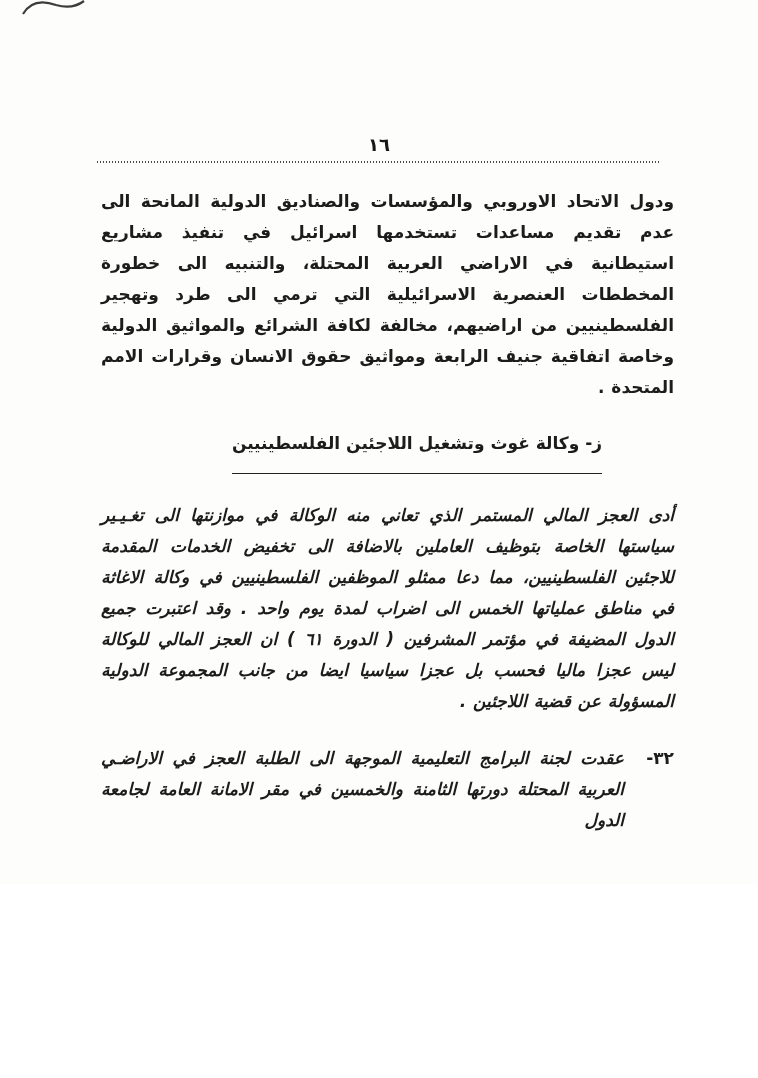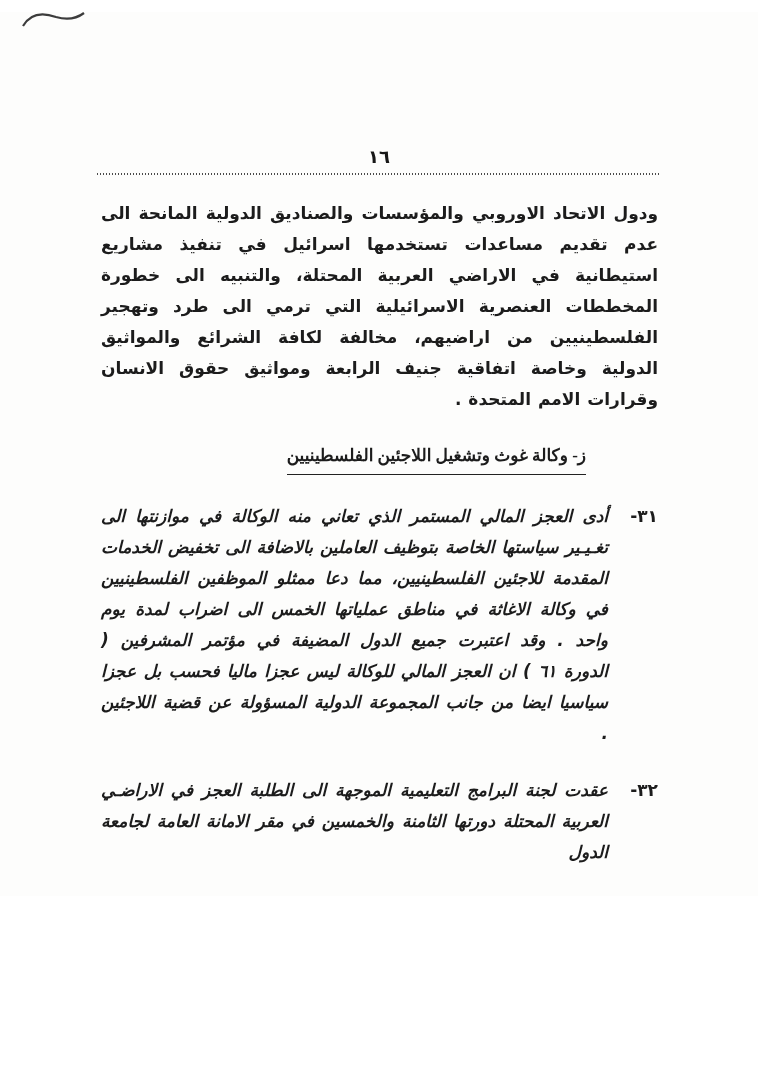--- a/index.html
+++ b/index.html
@@ -3,21 +3,21 @@
 <meta charset="utf-8">
 <style>
   * { margin: 0; padding: 0; box-sizing: border-box; }
   html, body { background: #ffffff; }
   body { font-family: "DejaVu Sans", sans-serif; }
 
   .page {
     position: relative;
     width: 758px;
     height: 884px;
-    margin: 12px auto;
+    margin: 0 auto;
     background: #fdfdfc;
     direction: rtl;
     color: #1c1c1c;
     overflow: hidden;
   }
 
   .corner-mark {
     position: absolute;
     top: -2px;
     left: 20px;
@@ -54,43 +54,42 @@
     position: absolute;
     top: 906px;
     left: 640px;
     width: 24px;
     transform: rotate(-18deg);
   }
 
   .content {
     position: absolute;
     top: 186px;
-    right: 100px;
+    right: 84px;
     left: 101px;
   }
 
   .para {
     font-size: 17px;
     font-weight: 600;
     line-height: 31px;
     text-align: justify;
     word-spacing: 1px;
   }
 
   .heading-z {
     margin-top: 30px;
     margin-right: 72px;
     font-size: 17px;
     font-weight: 700;
   }
   .heading-z .hl {
     display: inline-block;
     border-bottom: 1.6px solid #222;
-    padding-bottom: 8px;
-    font-family: Liberation Serif, serif;
+    padding-bottom: 20px;
   }
 
   .item {
     display: flex;
     gap: 10px;
     margin-top: 26px;
     font-size: 17px;
     font-weight: 600;
     line-height: 31px;
   }
@@ -143,21 +142,20 @@
 
   <div class="rule top-rule"></div>
 
   <div class="content">
 
     <p class="para">ودول الاتحاد الاوروبي والمؤسسات والصناديق الدولية المانحة الى عدم تقديم مساعدات تستخدمها اسرائيل في تنفيذ مشاريع استيطانية في الاراضي العربية المحتلة، والتنبيه الى خطورة المخططات العنصرية الاسرائيلية التي ترمي الى طرد وتهجير الفلسطينيين من اراضيهم، مخالفة لكافة الشرائع والمواثيق الدولية وخاصة اتفاقية جنيف الرابعة ومواثيق حقوق الانسان وقرارات الامم المتحدة .</p>
 
     <h3 class="heading-z"><span class="hl">ز- وكالة غوث وتشغيل اللاجئين الفلسطينيين</span></h3>
 
     <div class="item">
-      <span class="item-num">٣١-</span>
       <p class="item-text">أدى العجز المالي المستمر الذي تعاني منه الوكالة في موازنتها الى تغـيـير سياستها الخاصة بتوظيف العاملين بالاضافة الى تخفيض الخدمات المقدمة للاجئين الفلسطينيين، مما دعا ممثلو الموظفين الفلسطينيين في وكالة الاغاثة في مناطق عملياتها الخمس الى اضراب لمدة يوم واحد . وقد اعتبرت جميع الدول المضيفة في مؤتمر المشرفين ( الدورة ٦١ ) ان العجز المالي للوكالة ليس عجزا ماليا فحسب بل عجزا سياسيا ايضا من جانب المجموعة الدولية المسؤولة عن قضية اللاجئين .</p>
     </div>
 
 
     <div class="item">
       <span class="item-num">٣٢-</span>
       <p class="item-text">عقدت لجنة البرامج التعليمية الموجهة الى الطلبة العجز في الاراضـي العربية المحتلة دورتها الثامنة والخمسين في مقر الامانة العامة لجامعة الدول</p>
     </div>
 
   </div>

